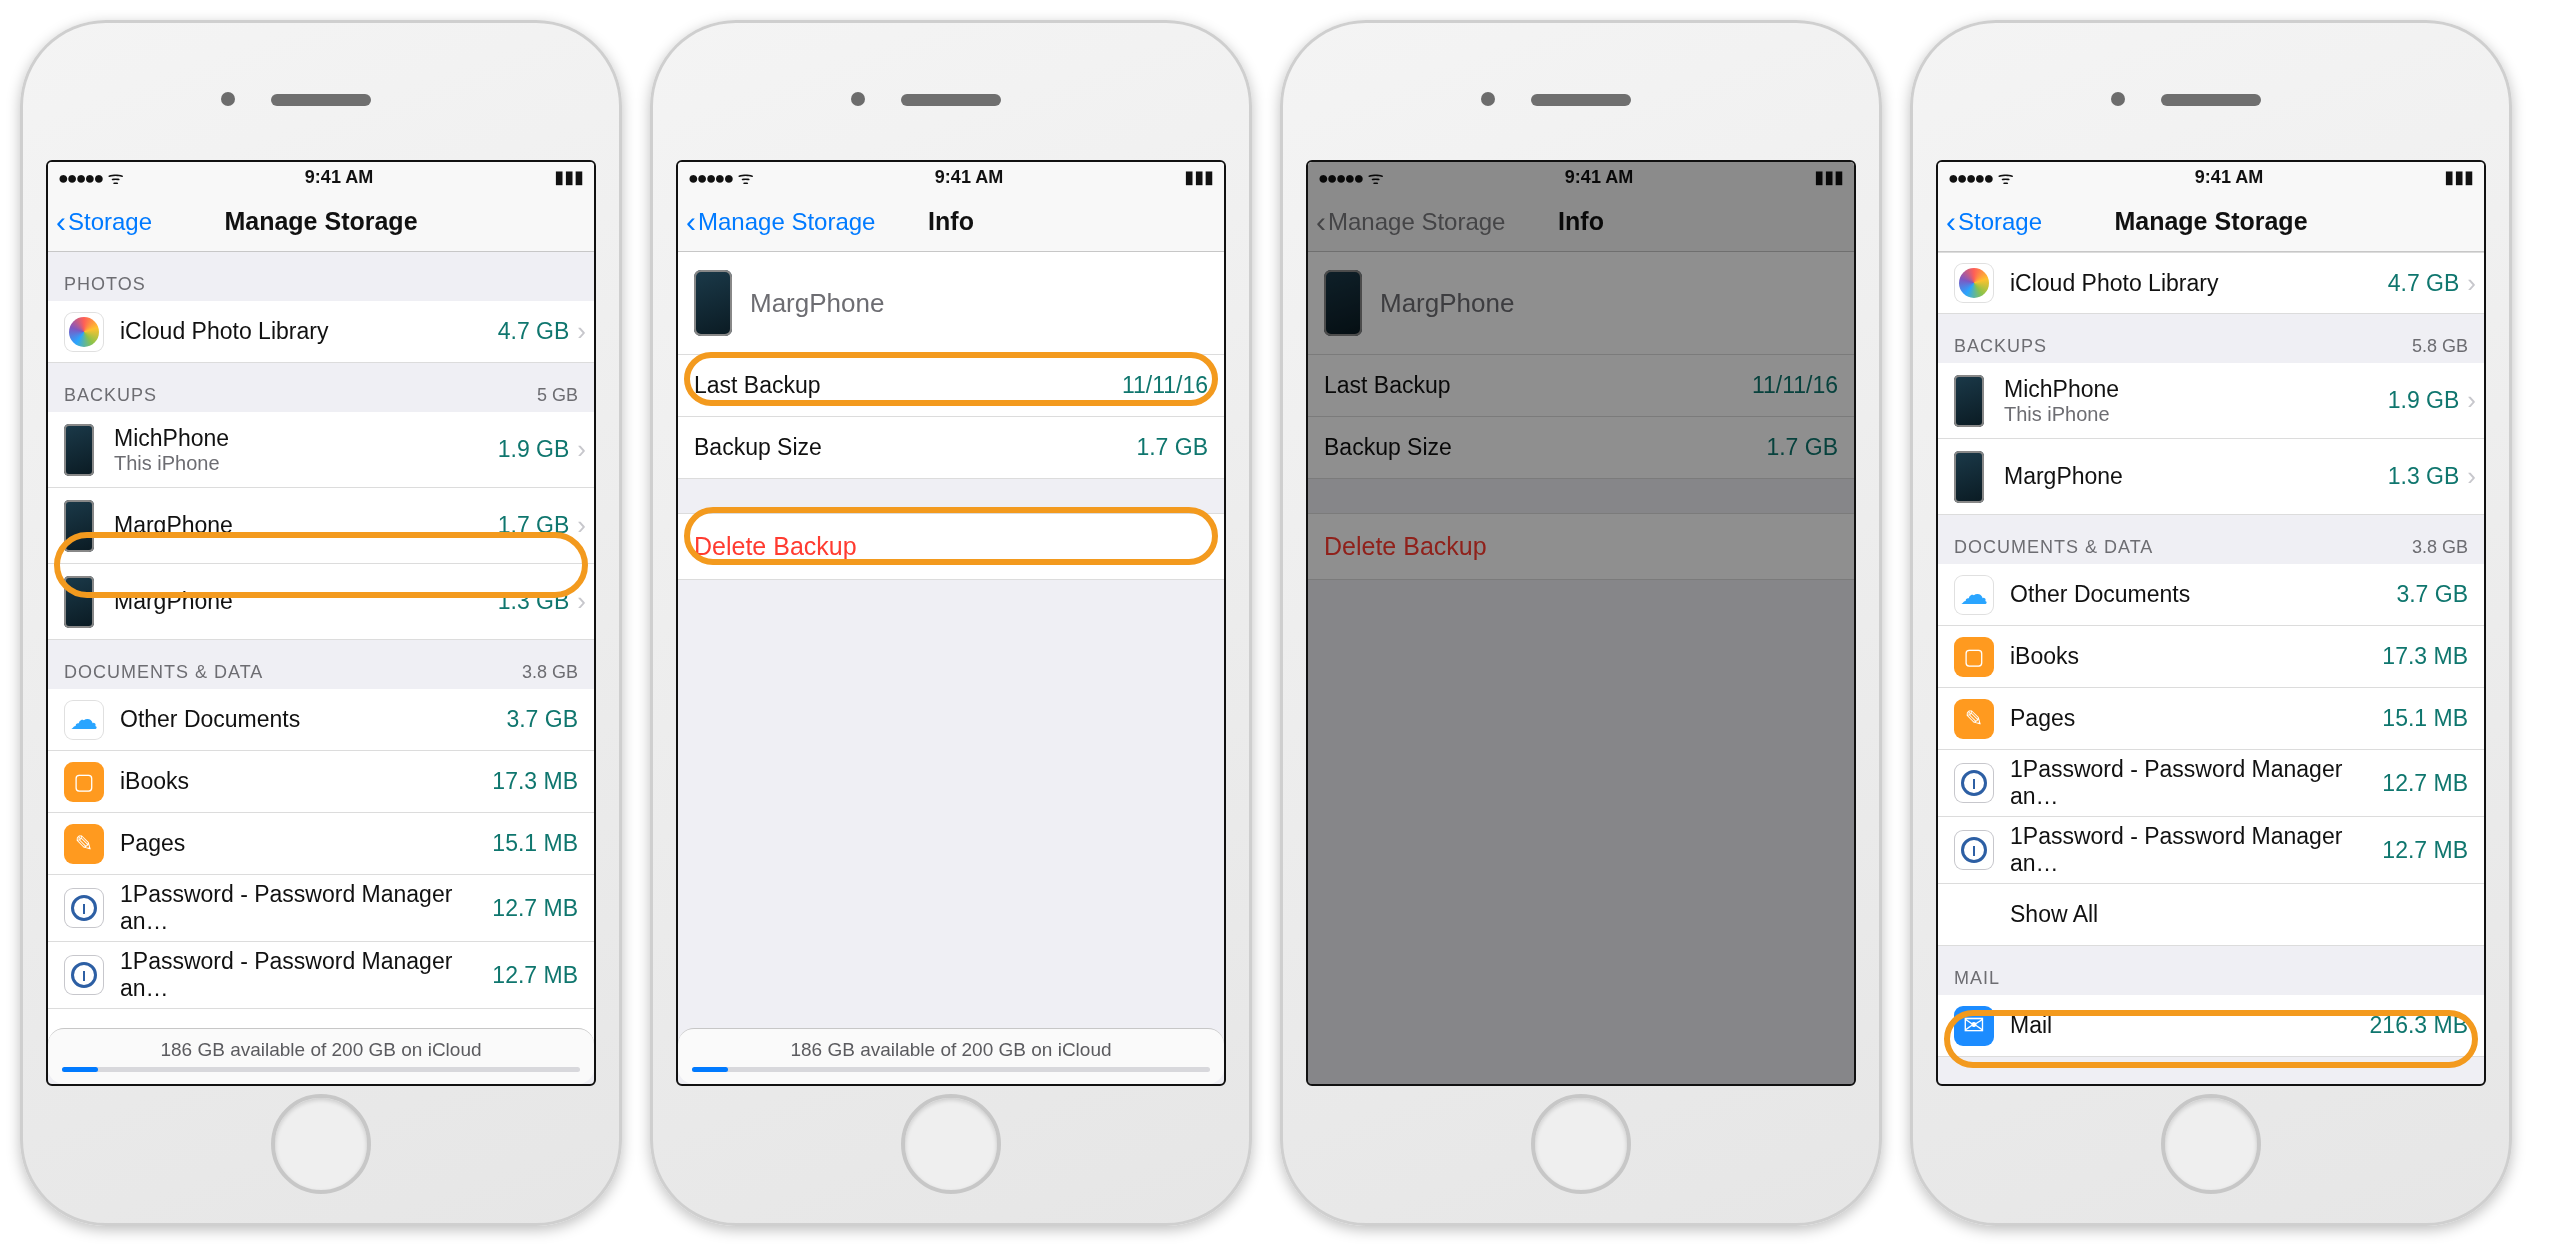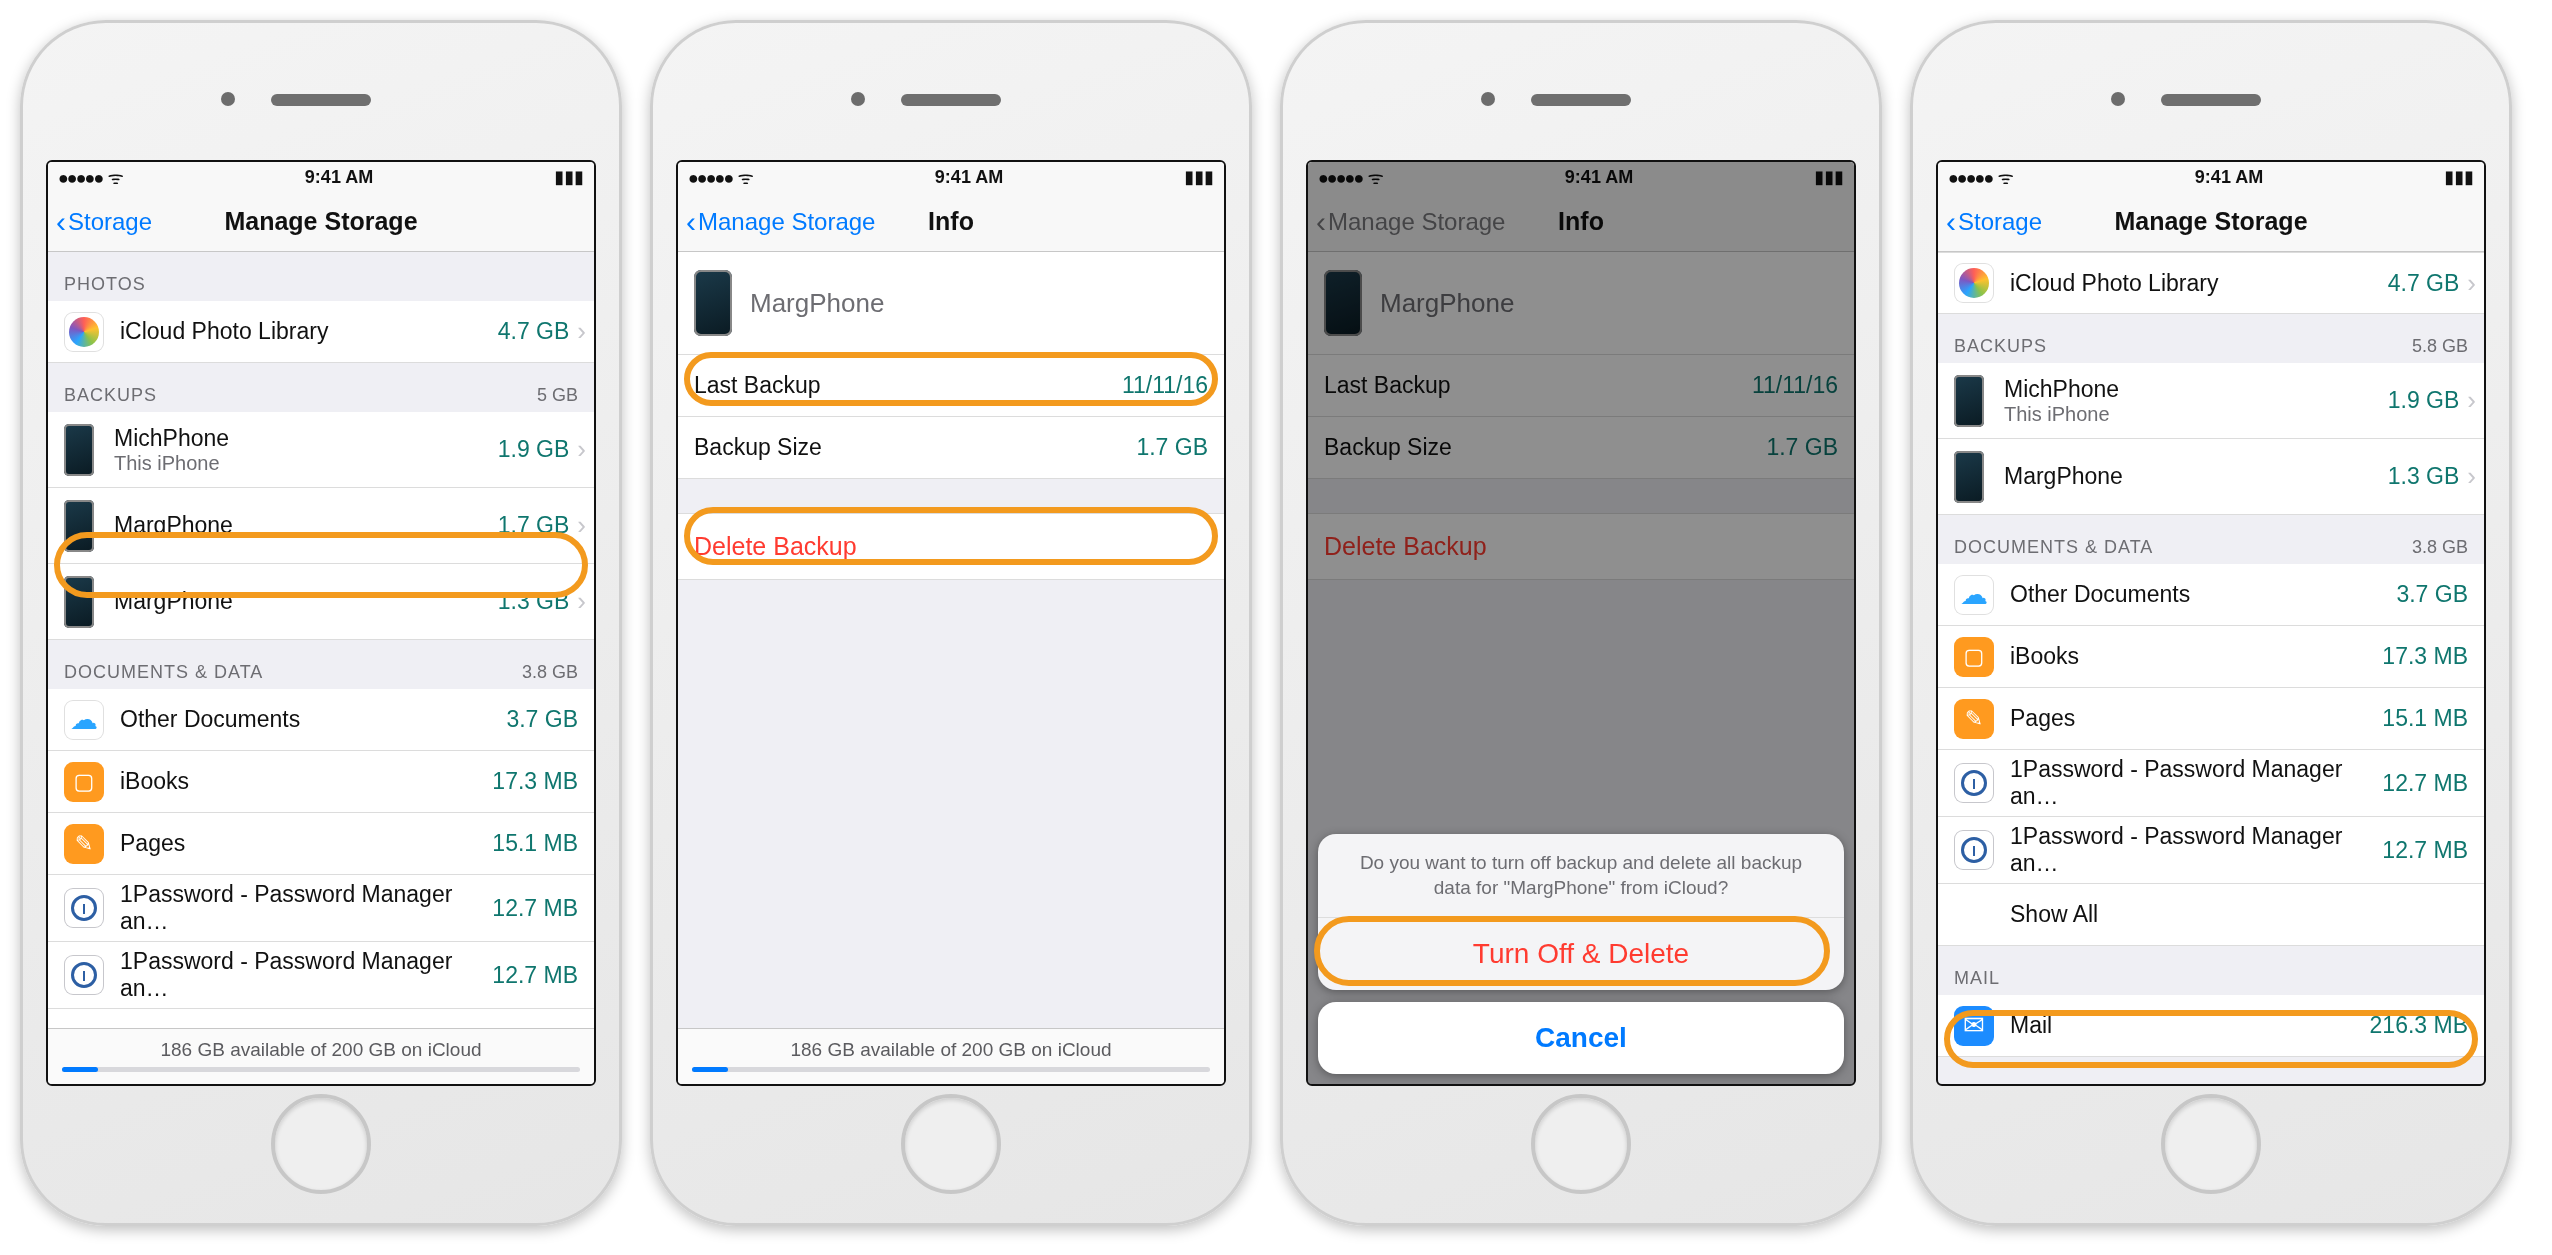--- a/index.html
+++ b/index.html
@@ -99,20 +99,21 @@
   .phone-icon {
     width:30px; height:52px; border-radius:5px;
     background:linear-gradient(160deg,#1b3a4a,#0a1a22);
     box-shadow:inset 0 0 0 2px #888; margin-right:20px;
   }
   .footerbar {
     position:absolute; bottom:0; left:0; right:0;
     background:#fafafa; border-top:1px solid #c7c7c7;
     padding:10px 14px 12px 14px;
     text-align:center;
+    border-radius:16px;
   }
   .footerbar .txt { font-size:19px; color:#5b5b5f; margin-bottom:6px;}
   .meter { height:5px; background:#d8d8dc; border-radius:3px; position:relative;}
   .meter .fill { position:absolute; left:0; top:0; bottom:0; width:7%; background:#007aff; border-radius:3px;}
   .highlight {
     position:absolute; pointer-events:none;
     border:6px solid #f39a1e; border-radius:36px;
   }
   .device-header {
     background:#fff; padding:18px 16px; display:flex; align-items:center;
@@ -369,28 +370,20 @@
         <div class="body">
             <span class="label">Backup Size</span>
           </div>
         <span class="value">1.7 GB</span>
       </div>
       <div style="height:34px"></div>
       <div class="danger-cell">Delete Backup</div>
     </div>
 
     <div class="dim-overlay"></div>
-    <div class="action-sheet">
-      <div class="sheet-card">
-        <div class="sheet-msg">Do you want to turn off backup and delete all backup data for "MargPhone" from iCloud?</div>
-        <div class="sheet-btn destructive">Turn Off &amp; Delete</div>
-      </div>
-      <div class="sheet-cancel">Cancel</div>
-      <div class="highlight" style="left:6px;bottom:98px;width:516px;height:70px;border-radius:36px;"></div>
-    </div>
   </div>
   <div class="homebtn"></div>
 </div>
 
 <div class="phone">
   <div class="camera"></div>
   <div class="speaker"></div>
   <div class="screen">
     <div class="statusbar">
       <span><span class="signal">●●●●●</span> ᯤ</span>

